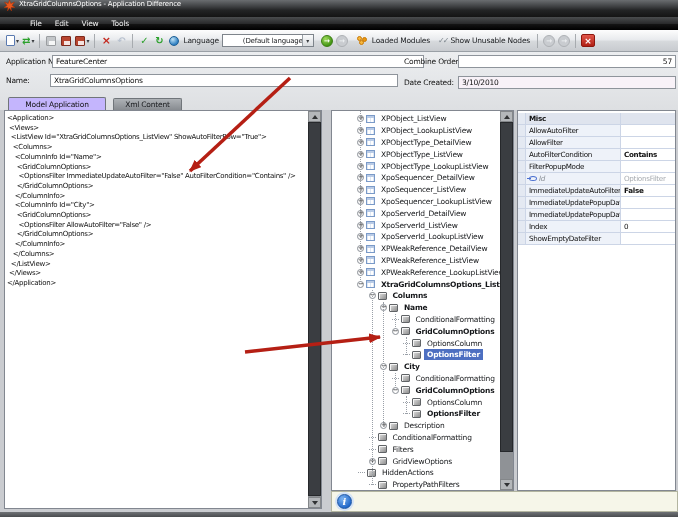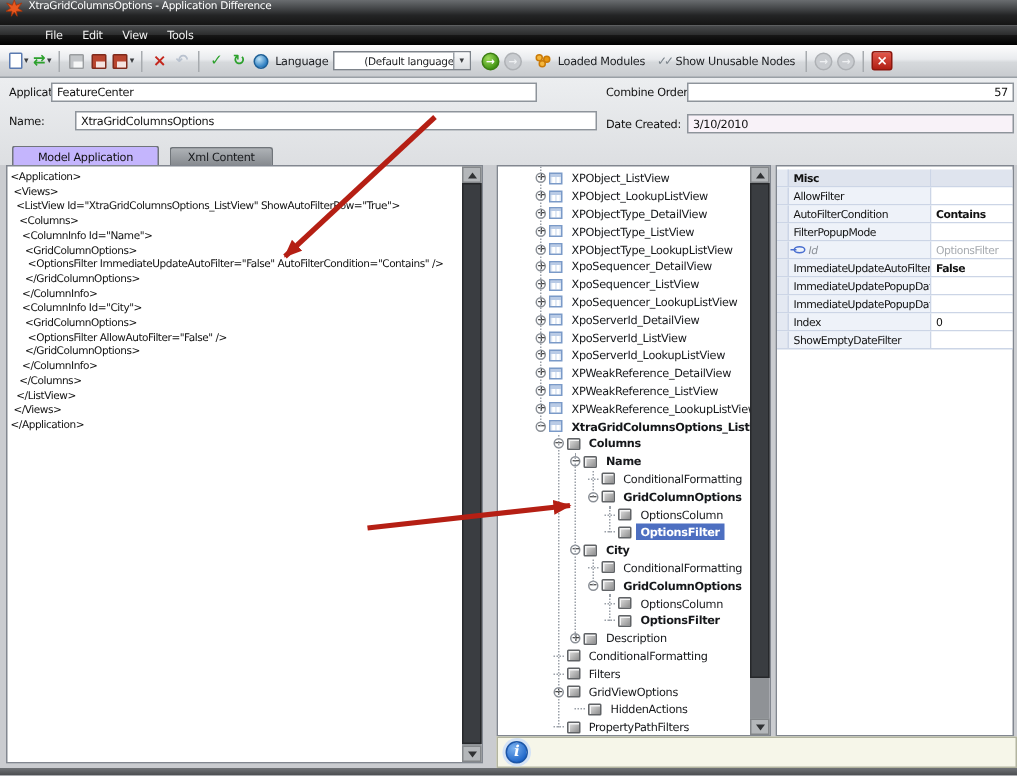--- a/index.html
+++ b/index.html
@@ -207,21 +207,21 @@
       <span>→</span>
     </span>
   <span class="tb-sep"></span>
   <span class="closebtn">
       <span>×</span>
     </span>
 </div>
 
 <div class="formarea">
   <span class="flabel" style="left:6px;top:5px">Application Name:</span>
-  <span class="ffield" style="left:34px;top:3px;width:324px">
+  <span class="ffield" style="left:52px;top:3px;width:372px">
       <span>FeatureCenter</span>
     </span>
   <span class="flabel" style="left:404px;top:5px">Combine Order:</span>
   <span class="ffield right" style="left:458px;top:3px;width:218px">
       <span>57</span>
     </span>
   <span class="flabel" style="left:6px;top:24px">Name:</span>
   <span class="ffield" style="left:50px;top:22px;width:348px">
       <span>XtraGridColumnsOptions</span>
     </span>
@@ -420,21 +420,21 @@
       <div class="trow" style="padding-left: 36.5px;">
         <span class="dash"></span>
         <span class="tico node"></span>
         <span class="tlabel">Filters</span>
       </div>
       <div class="trow" style="padding-left: 36.5px;">
         <span class="expander">+</span>
         <span class="tico node"></span>
         <span class="tlabel">GridViewOptions</span>
       </div>
-      <div class="trow" style="padding-left: 51px;">
+      <div class="trow" style="padding-left: 26px;">
         <span class="dash"></span>
         <span class="tico node"></span>
         <span class="tlabel">HiddenActions</span>
       </div>
       <div class="trow" style="padding-left: 36.5px;">
         <span class="dash"></span>
         <span class="tico node"></span>
         <span class="tlabel">PropertyPathFilters</span>
       </div>
     </div>
@@ -447,20 +447,25 @@
         <span class="tri-down"></span>
       </div>
   </div>
 </div>
 
 <div class="panel prop-panel">
   <div class="pg" id="propGrid">
       <div class="pg-row header">
         <span class="pg-gutter"></span>
         <span class="pg-name">Misc</span>
+        <span class="pg-val"></span>
+      </div>
+      <div class="pg-row">
+        <span class="pg-gutter"></span>
+        <span class="pg-name">AllowAutoFilter</span>
         <span class="pg-val"></span>
       </div>
       <div class="pg-row">
         <span class="pg-gutter"></span>
         <span class="pg-name">AllowFilter</span>
         <span class="pg-val"></span>
       </div>
       <div class="pg-row">
         <span class="pg-gutter"></span>
         <span class="pg-name">AutoFilterCondition</span>

